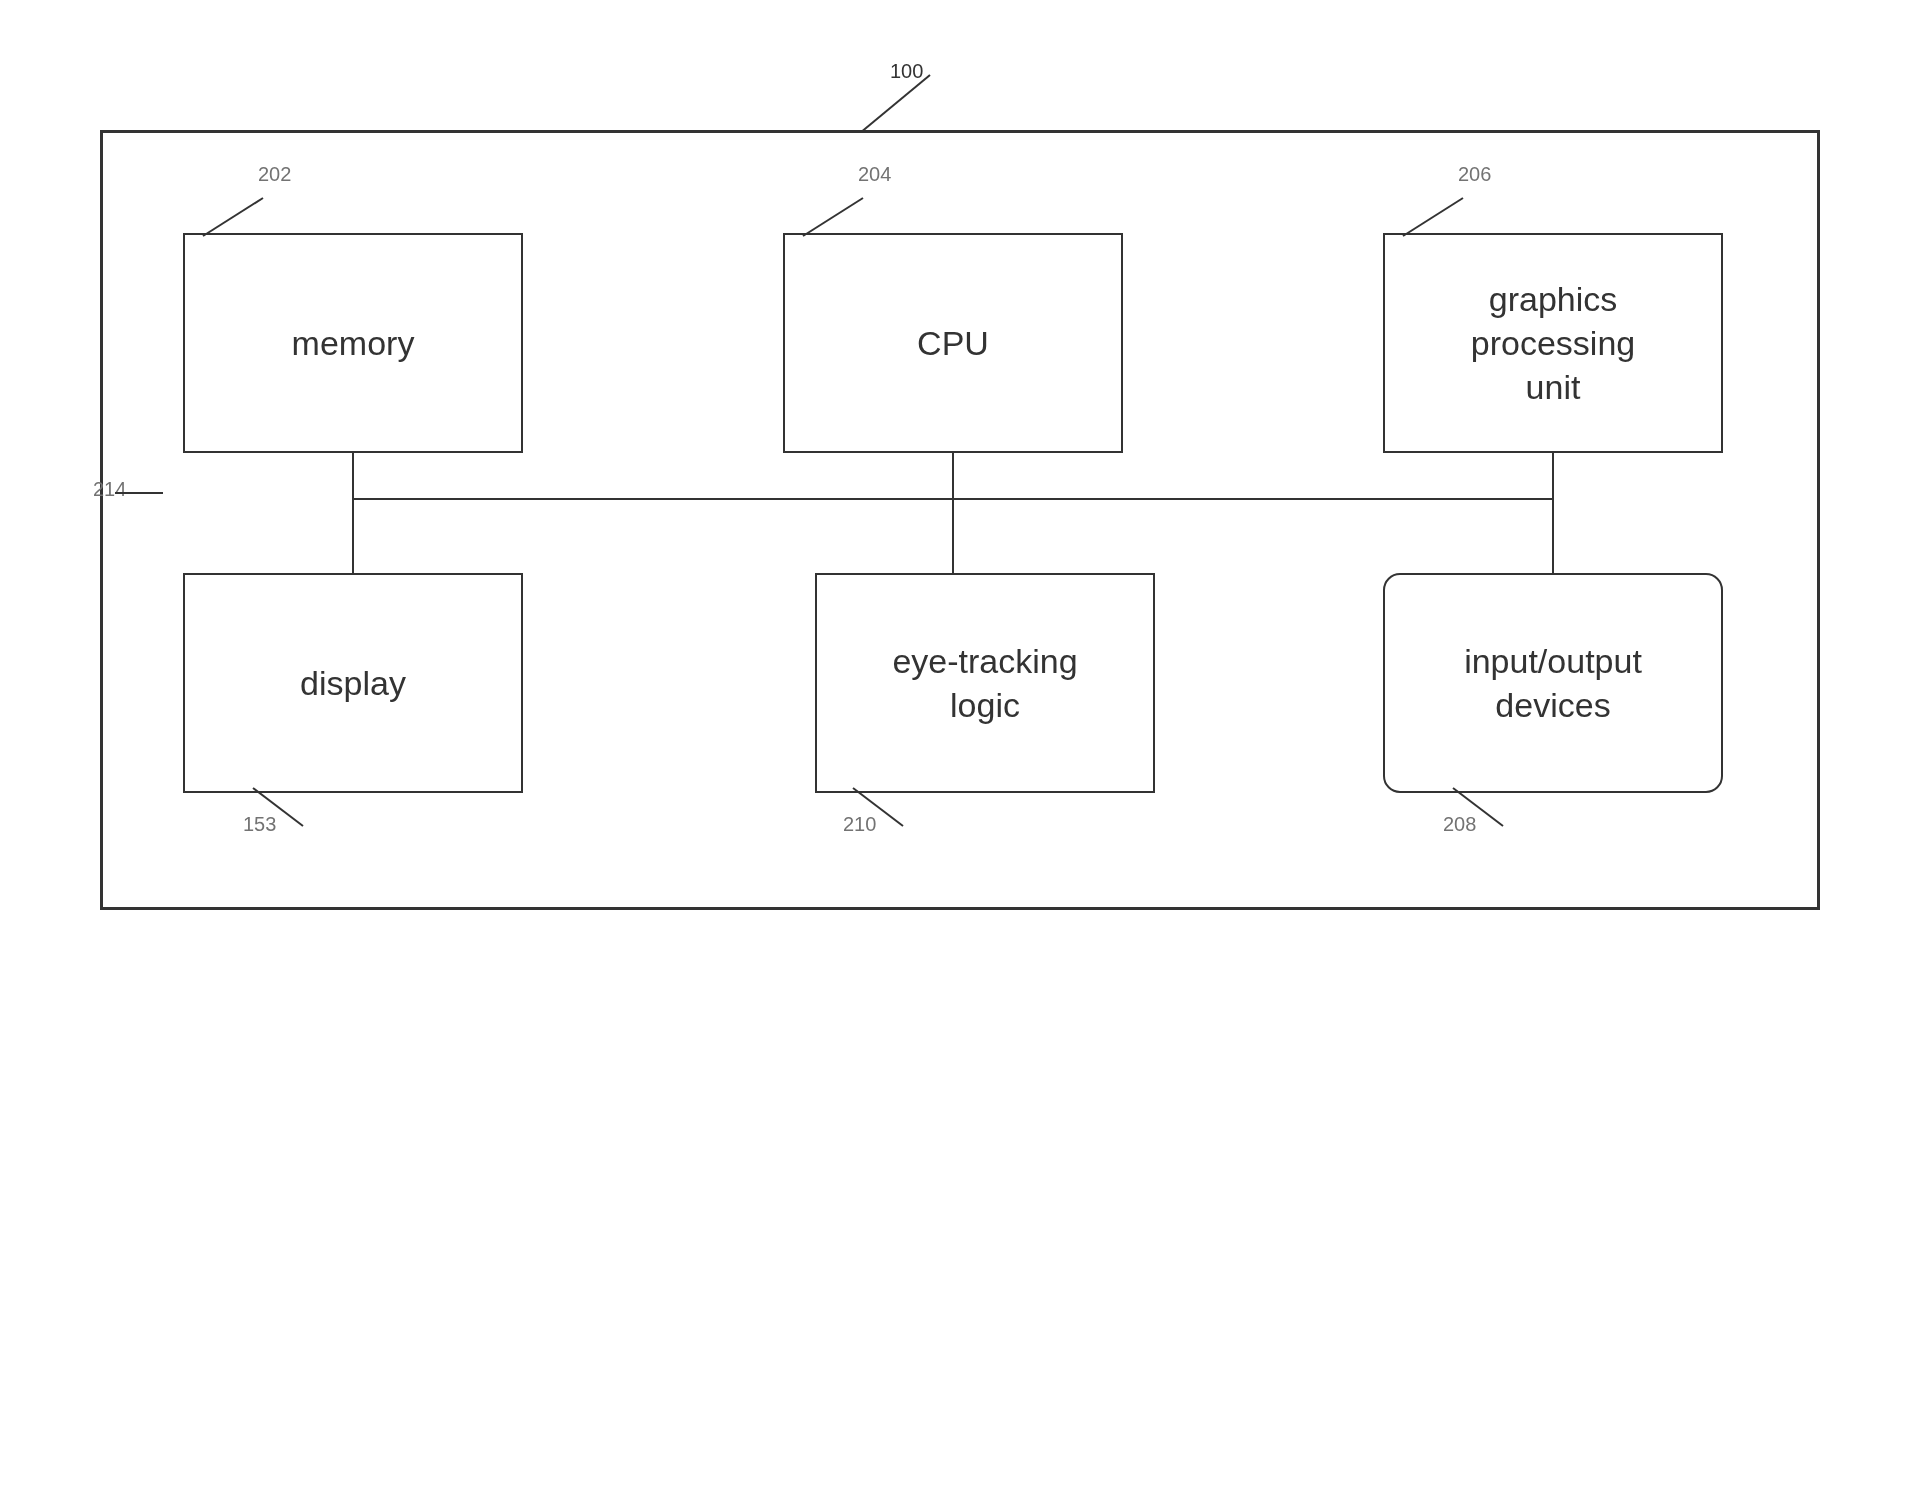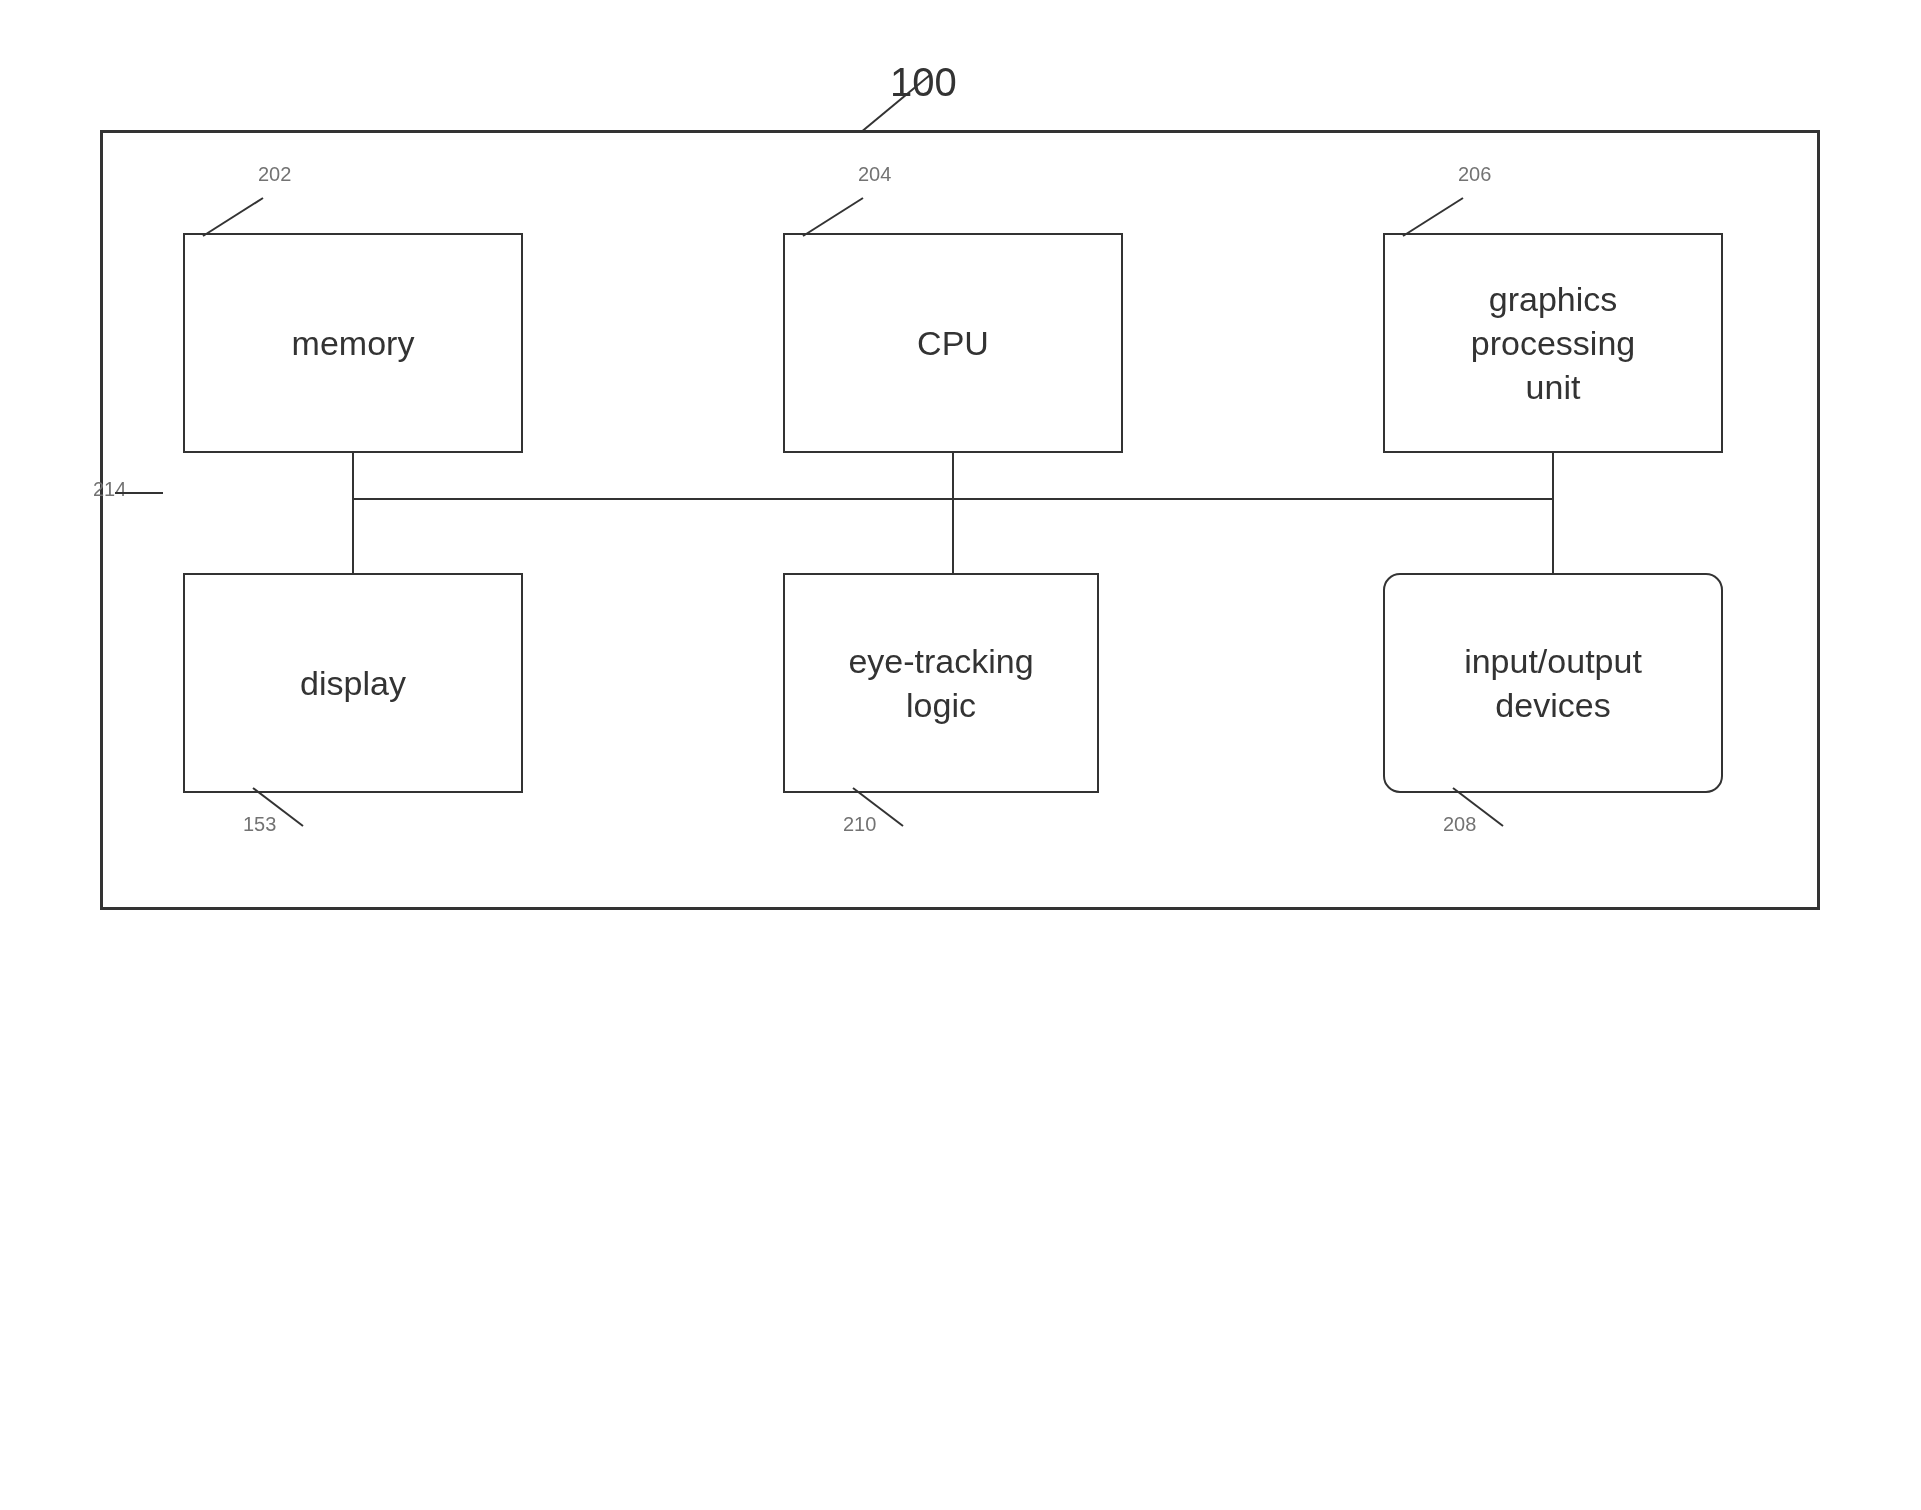--- a/index.html
+++ b/index.html
@@ -32,21 +32,21 @@
       height: 780px;
       border: 3px solid #333;
       background: #fff;
     }
 
     
     .label-100 {
       position: absolute;
       top: 60px;
       left: 890px;
-      font-size: 40px;
+      font-size: 20px;
       color: #333;
     }
 
     
     .box {
       position: absolute;
       border: 2px solid #333;
       background: #fff;
       display: flex;
       align-items: center;
@@ -85,22 +85,22 @@
     .box-display {
       top: 440px;
       left: 80px;
       width: 340px;
       height: 220px;
     }
 
     
     .box-eye {
       top: 440px;
-      left: 680px;
-      width: 316px;
+      left: 712px;
+      width: 340px;
       height: 220px;
     }
 
     
     .box-io {
       top: 440px;
       left: 1280px;
       width: 340px;
       height: 220px;
       border-radius: 17px;

